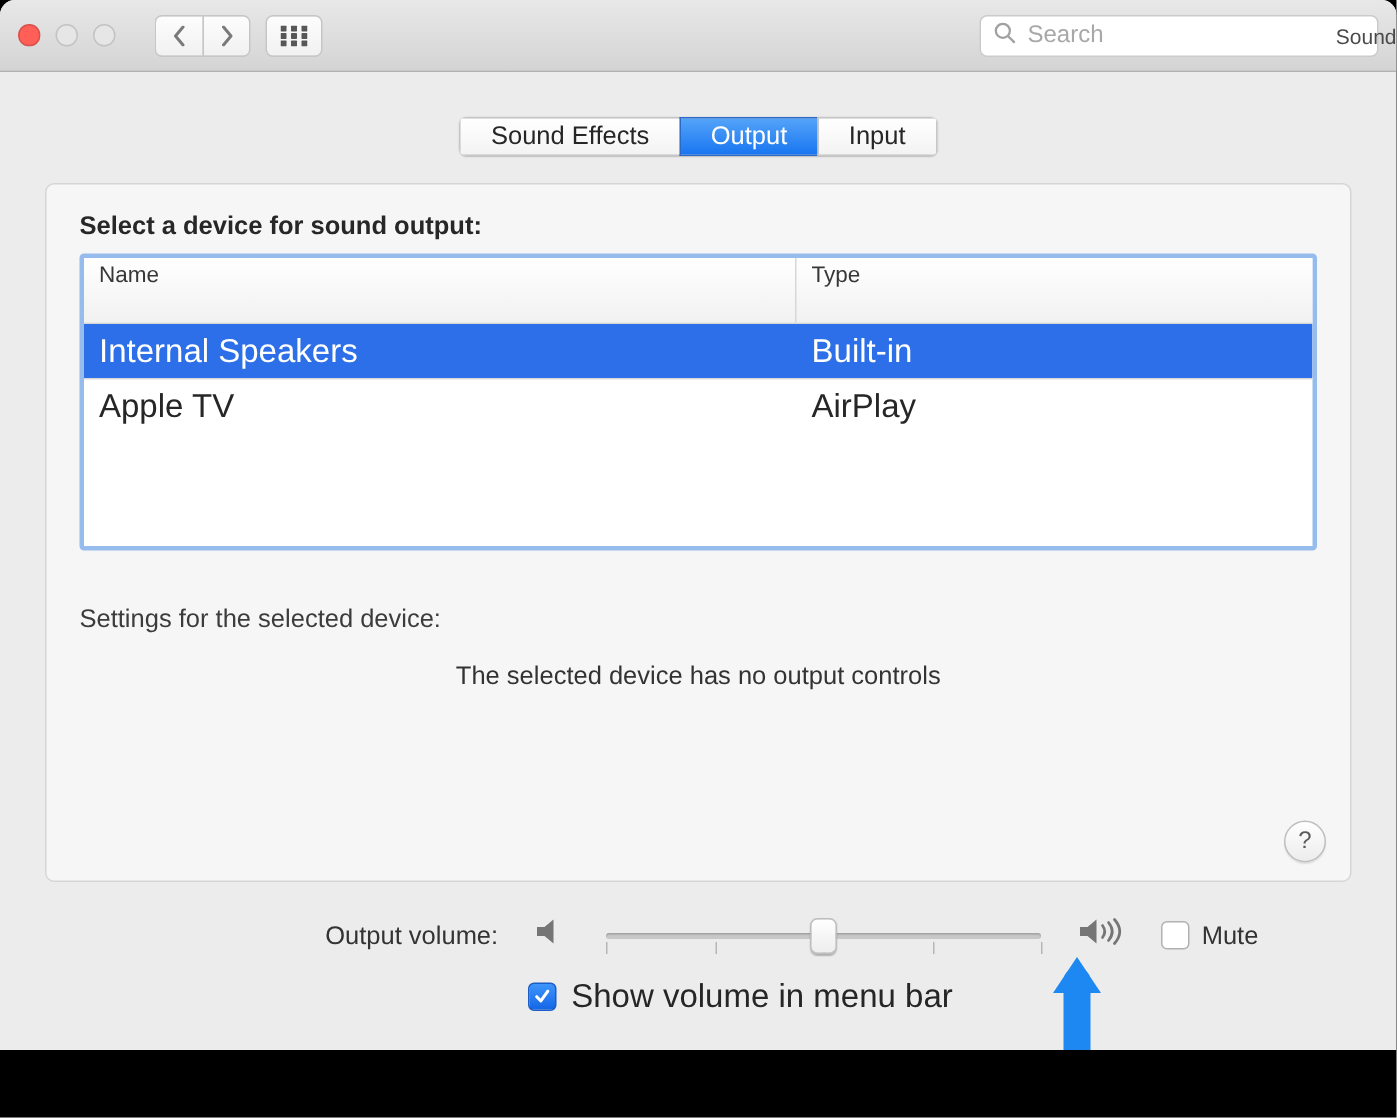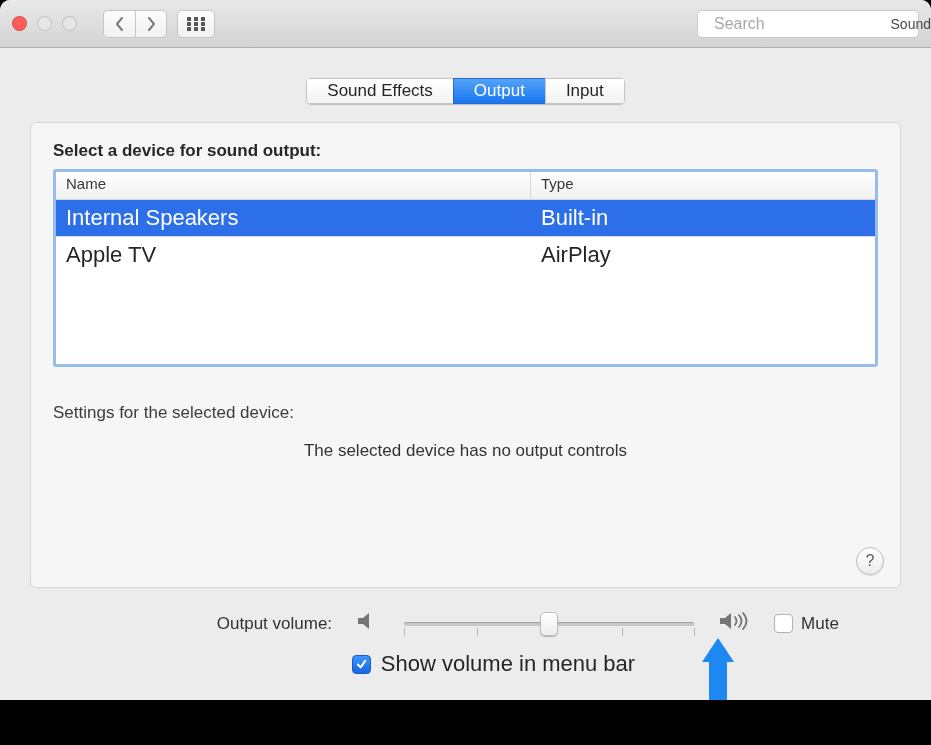--- a/index.html
+++ b/index.html
@@ -54,21 +54,21 @@
     border:1px solid #C6C6C6; border-radius:5px;
     display:flex; align-items:center; justify-content:center;
   }
   .grid-svg { fill:#575757; }
   .title {
     position:absolute; left:0; right:0; text-align:right;
     font-size:14px; color:#4a4a4a; pointer-events:none;
   }
   .search {
     margin-left:auto;
-    width:222px; height:28px;
+    width:266px; height:28px;
     background:#FFFFFF;
     border:1px solid #CBCBCB; border-radius:5px;
     display:flex; 
     padding:3px 8px; gap:6px;
     color:#A8A8A8;
   }
   .search input {
     border:none; outline:none; flex:1;
     font-size:16px; color:#333; background:transparent;
   }
@@ -115,21 +115,21 @@
     border:3px solid #95BCEC;
     border-radius:3px;
     background:#FFFFFF;
     height:198px;
     overflow:hidden;
   }
   .thead {
     display:flex;
     background: linear-gradient(#FFFFFF,#F1F1F1);
     border-bottom:1px solid #D7D7D7;
-    height:28px; font-size:15px; color:#373737;
+    height:44px; font-size:15px; color:#373737;
   }
   .thead .col {
     padding:3px 10px;
   }
   .col-name { flex: 0 0 58%; border-right:1px solid #D7D7D7; }
   .col-type { flex: 1; }
   .trow {
     display:flex; height:36px; align-items:center;
     font-size:22px;
   }

